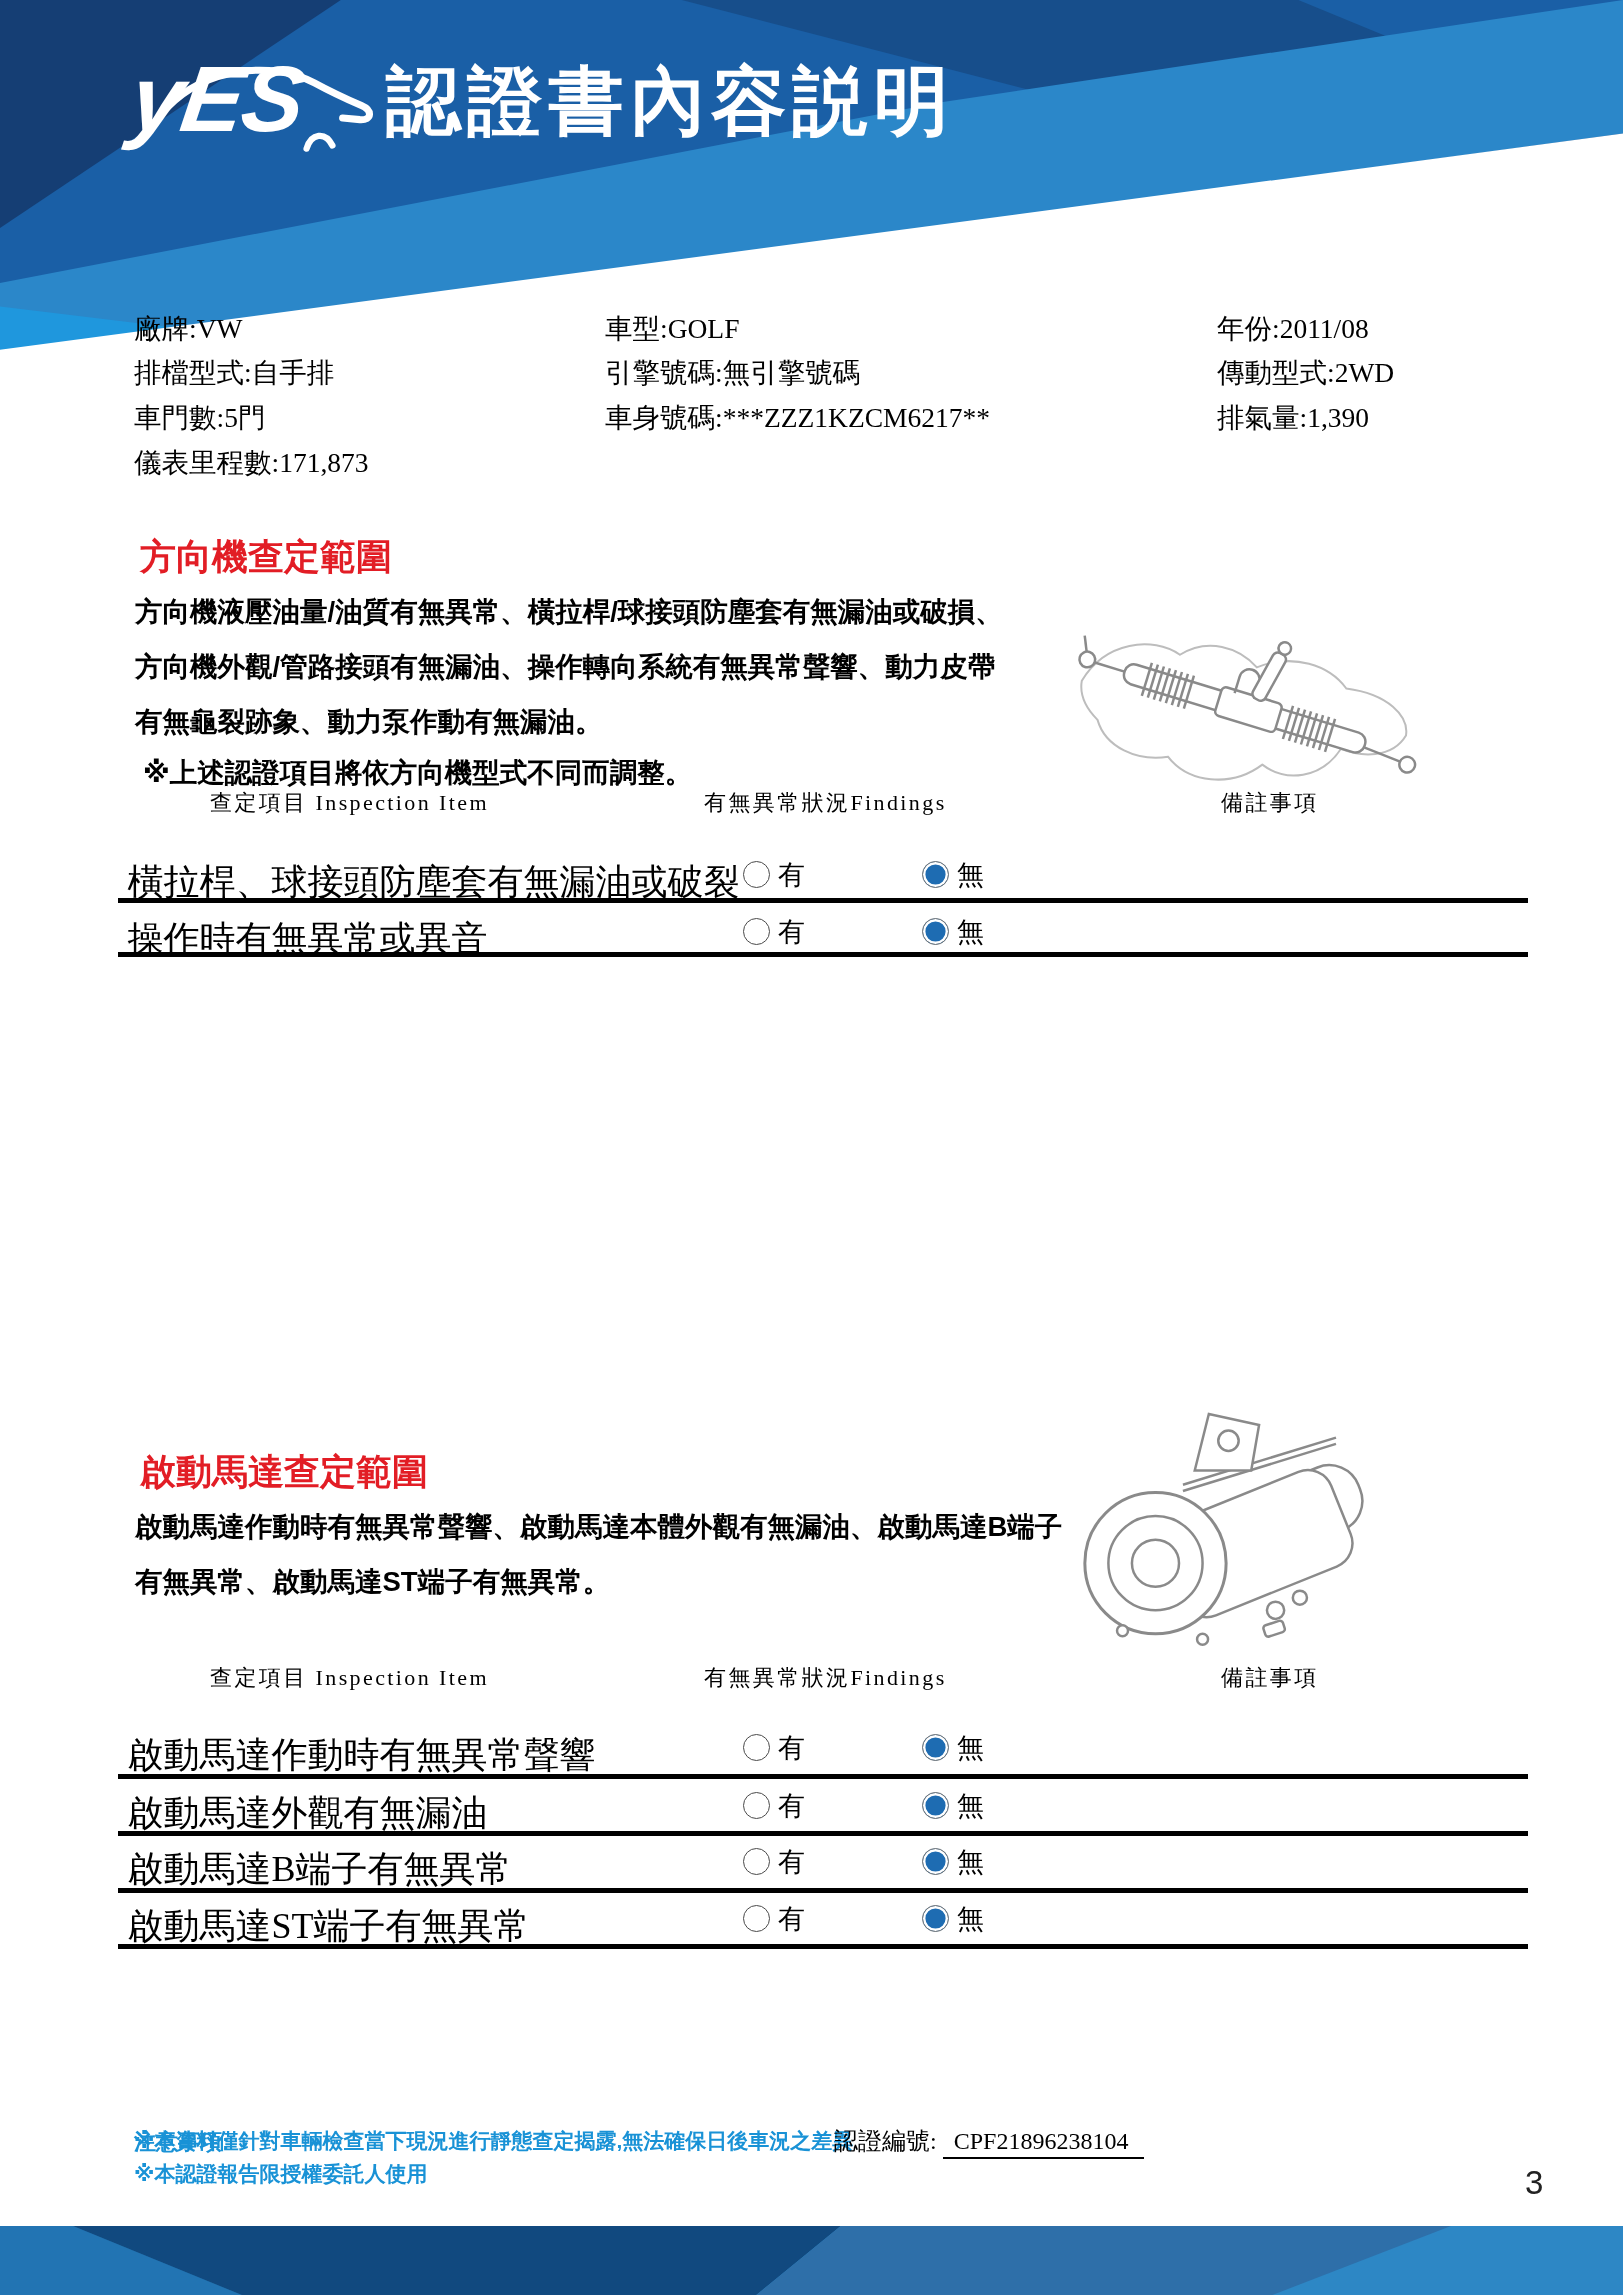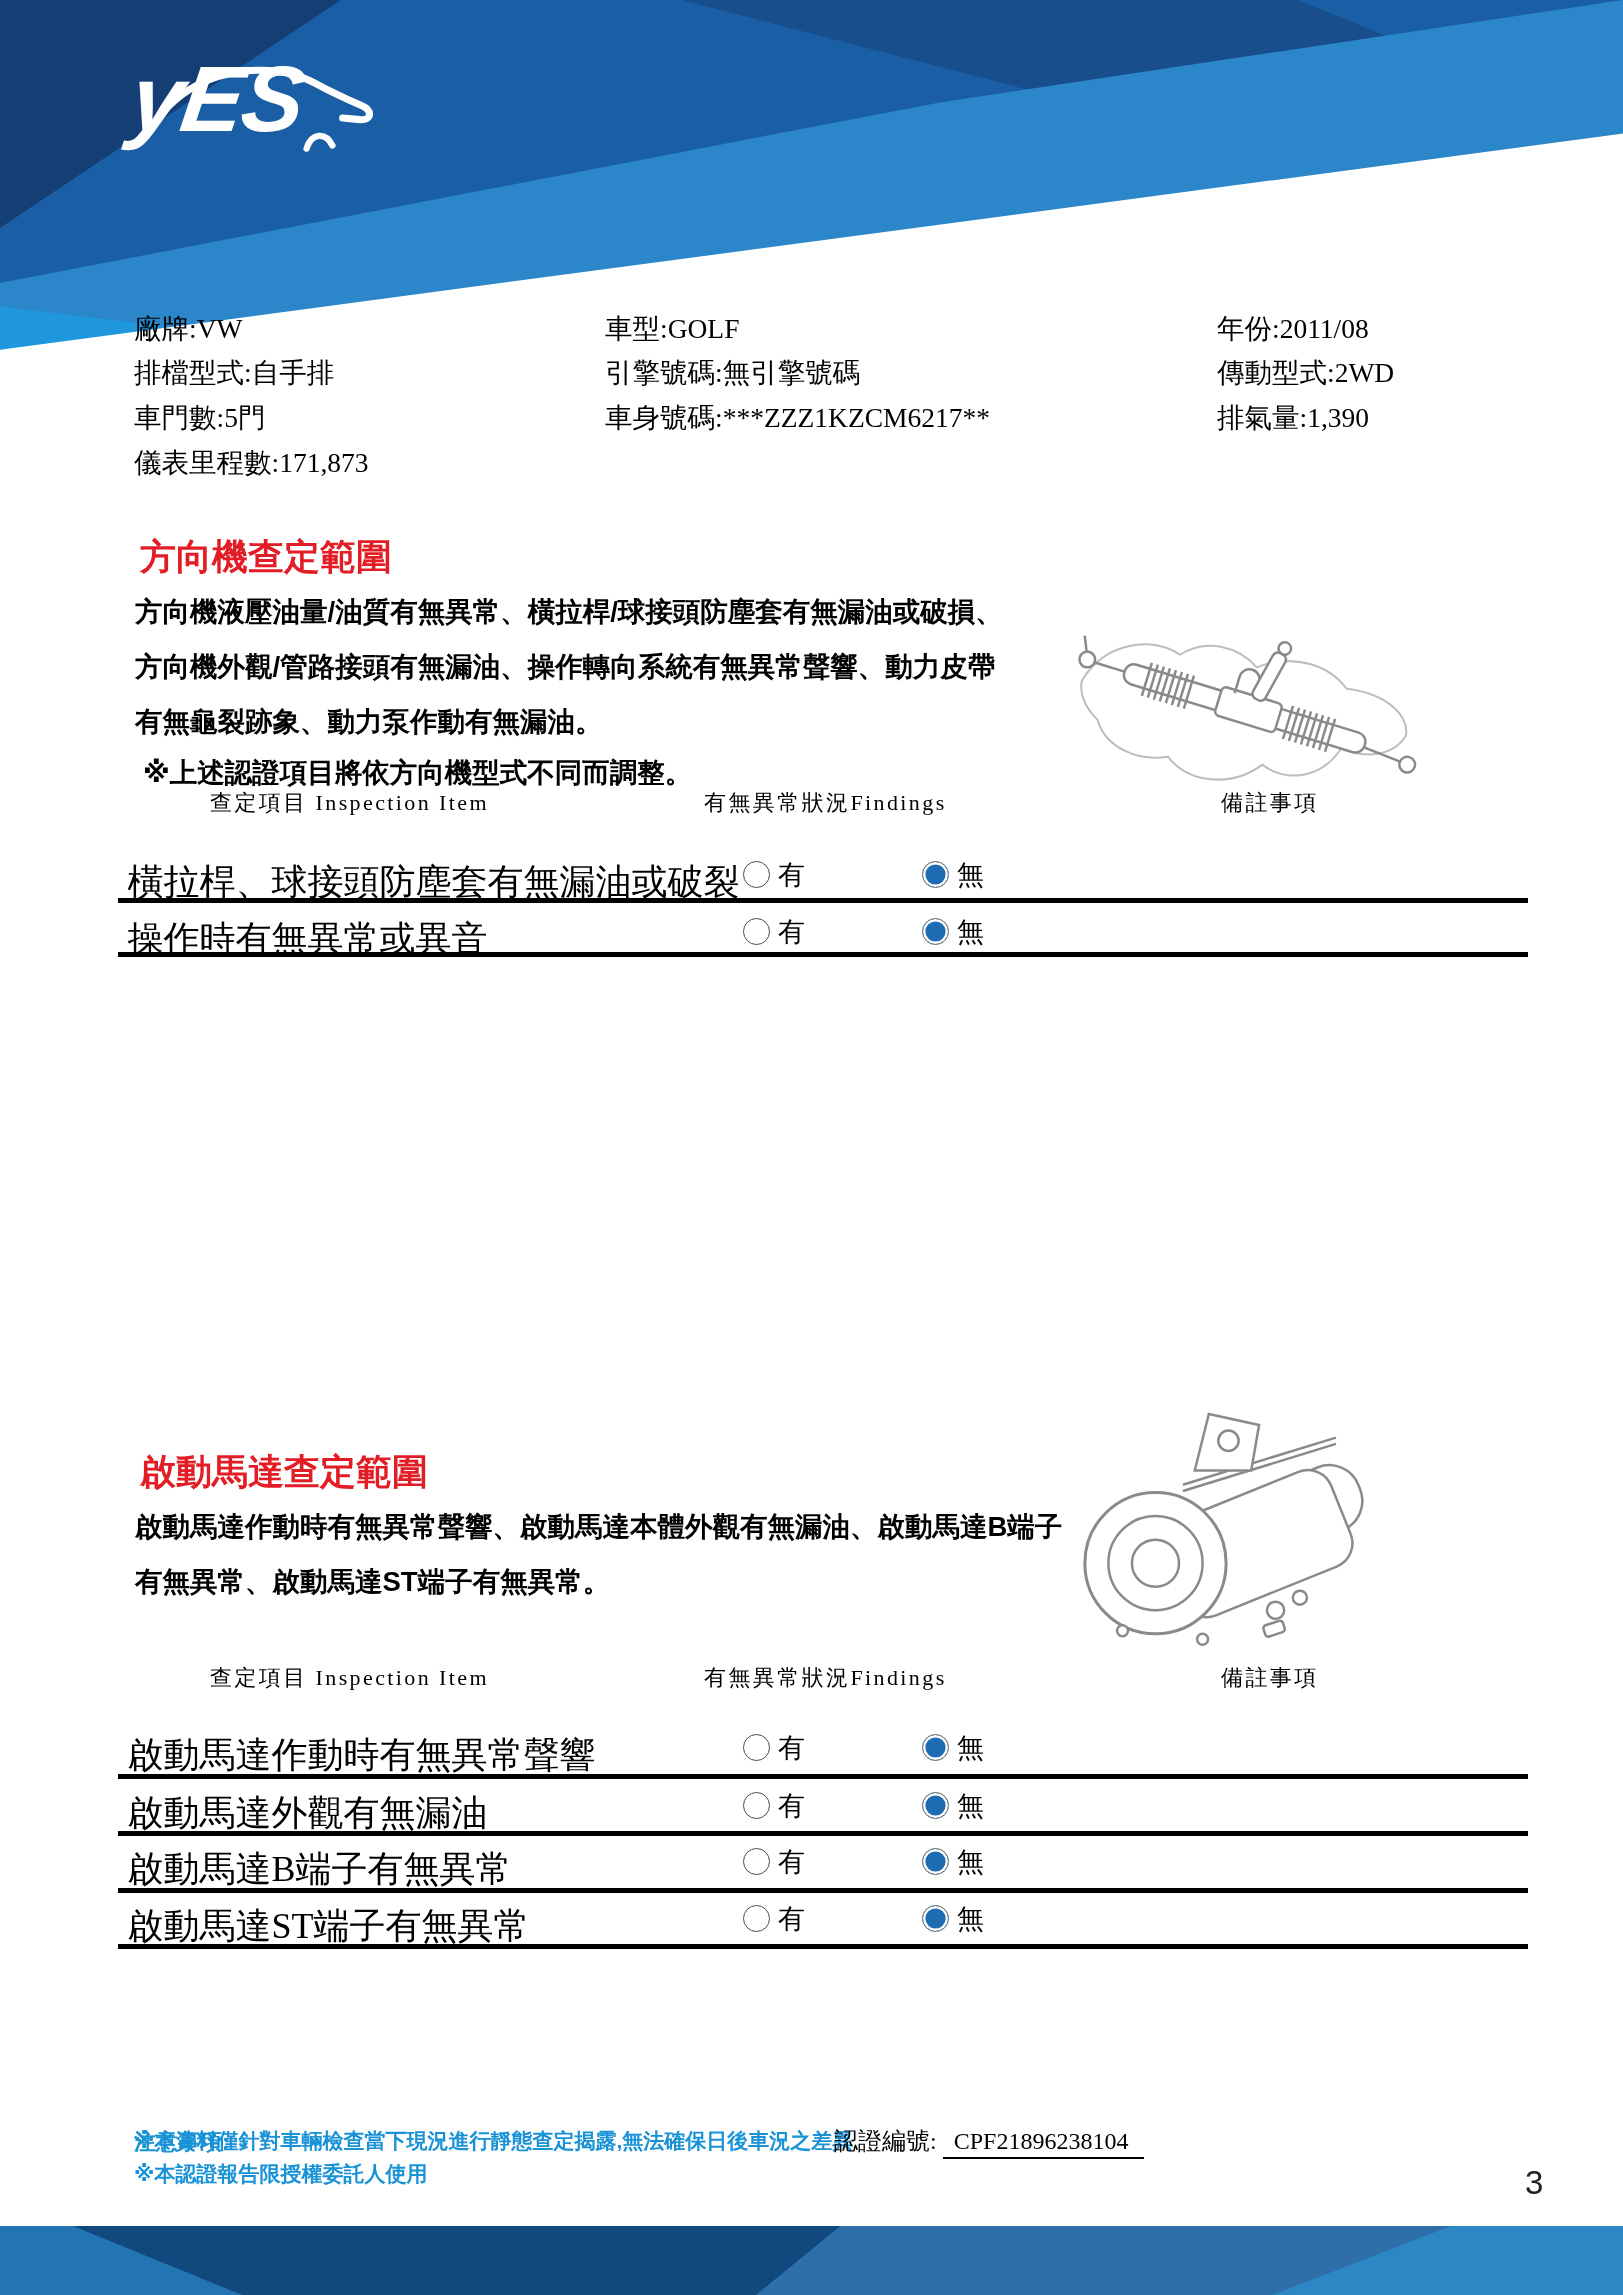--- a/index.html
+++ b/index.html
@@ -72,20 +72,21 @@
     <div class="layer hdr-cyan"></div>
     <div class="layer hdr-white"></div>
 
     <div class="logo-wrap">
       <svg width="283" height="149" viewBox="0 0 360 190">
         <path d="M62,98 C112,46 196,38 250,66 C272,78 294,88 310,95 C324,101 324,114 308,113 L286,111" fill="none" stroke="#ffffff" stroke-width="9" stroke-linecap="round"></path>
         <path d="M240,150 c6,-20 24,-22 33,-4" fill="none" stroke="#ffffff" stroke-width="8" stroke-linecap="round"></path>
       </svg>
       <div class="logo-text">yES</div>
     </div>
+    <div class="hdr-title">認證書內容説明</div>
   </div>
 
   <div>
     <div class="info-row" style="left:134px;top:313px;"><span>廠牌:</span><span>VW</span></div>
     <div class="info-row" style="left:134px;top:357px;"><span>排檔型式:</span><span>自手排</span></div>
     <div class="info-row" style="left:134px;top:402px;"><span>車門數:</span><span>5門</span></div>
     <div class="info-row" style="left:134px;top:447px;"><span>儀表里程數:</span><span>171,873</span></div>
 
     <div class="info-row" style="left:605px;top:313px;"><span>車型:</span><span>GOLF</span></div>
     <div class="info-row" style="left:605px;top:357px;"><span>引擎號碼:</span><span>無引擎號碼</span></div>

